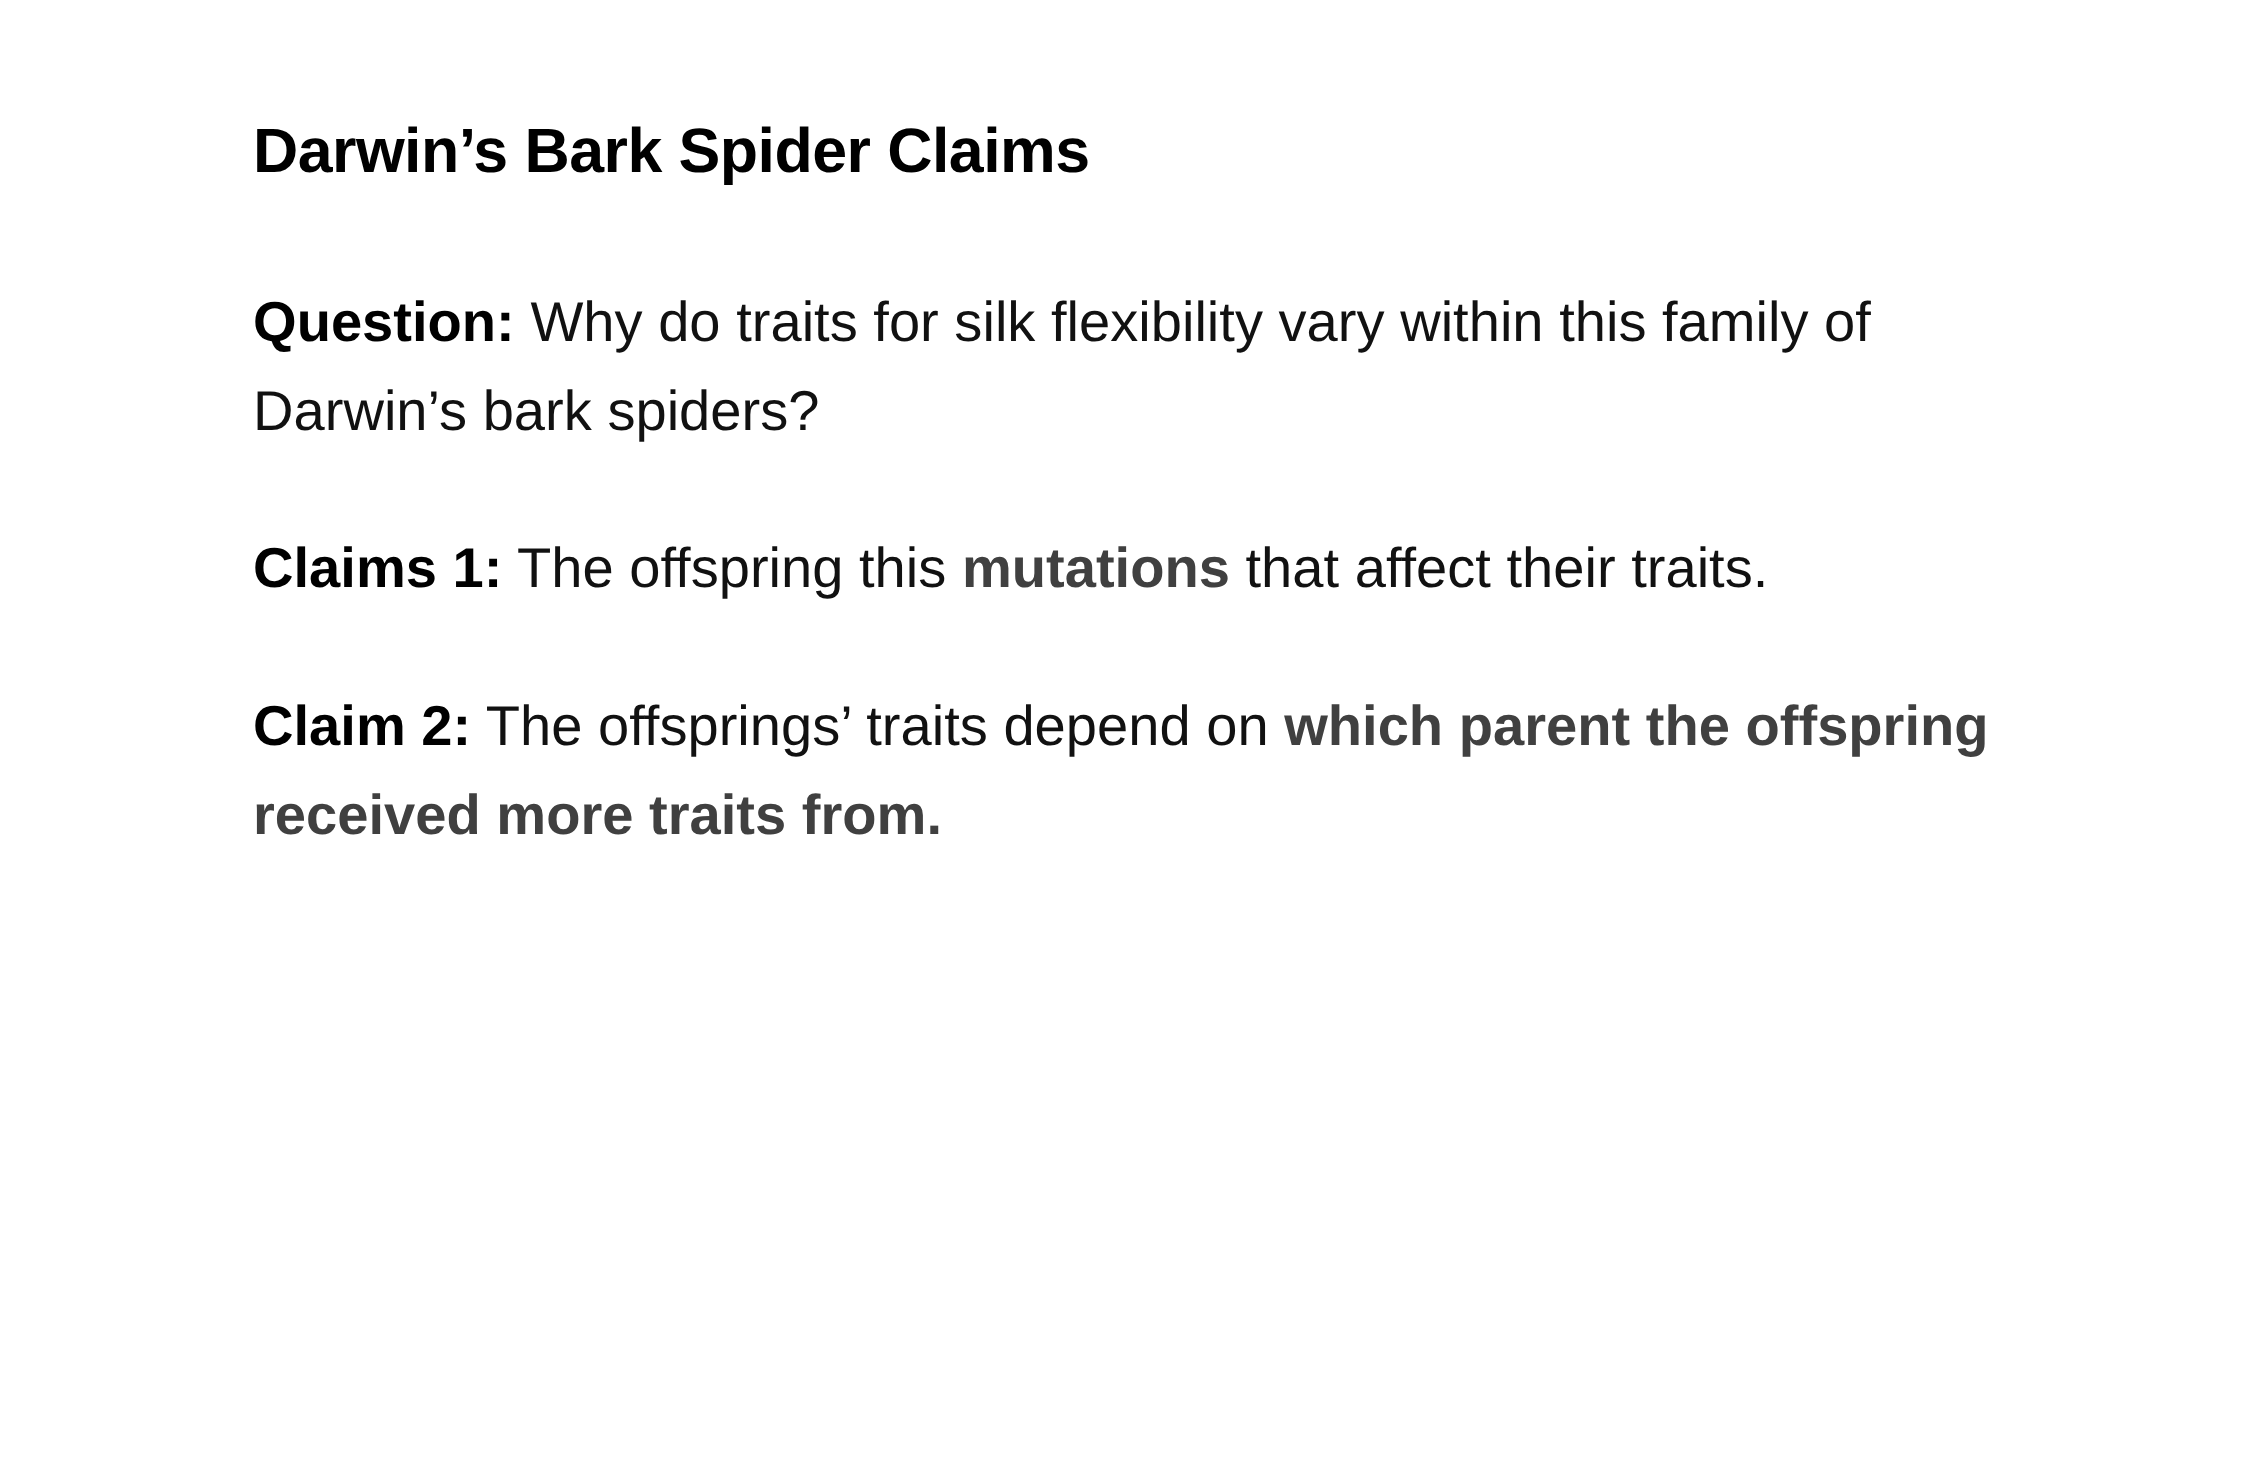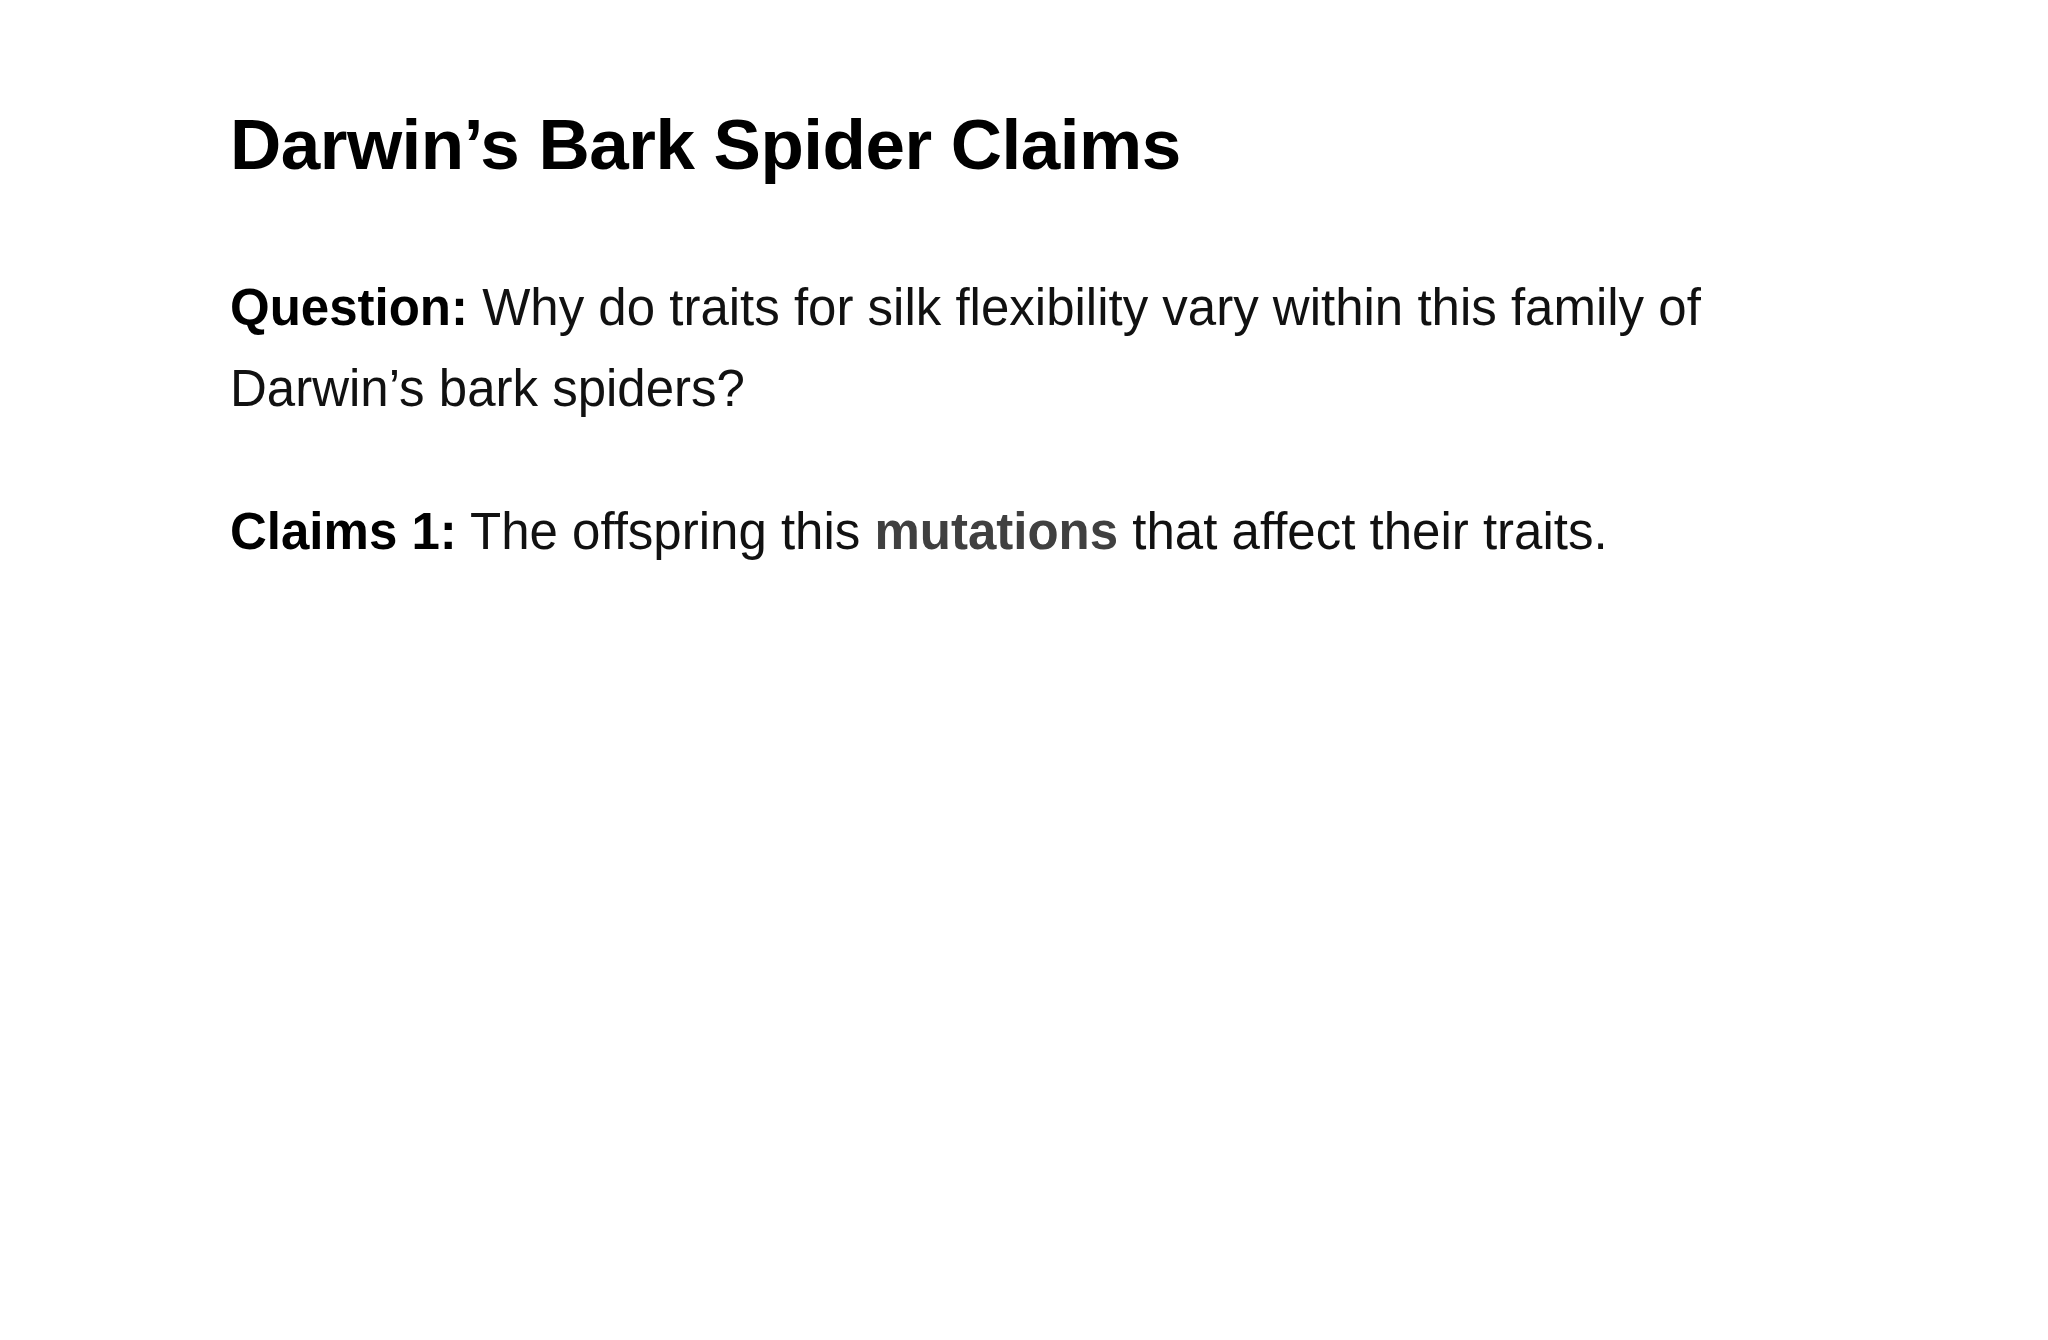--- a/index.html
+++ b/index.html
@@ -16,21 +16,21 @@
   }
   .slide {
     position: relative;
     width: 2048px;
     height: 1340px;
     background: #ffffff;
     box-sizing: border-box;
     padding: 0 178px 0 230px;
   }
   .page-title {
-    font-size: 71px;
+    font-size: 57px;
     font-weight: 700;
     letter-spacing: -0.5px;
     line-height: 1.05;
     margin: 0;
     padding-top: 108px;
     color: #000000;
   }
   .body-block {
     margin-top: 84px;
   }
@@ -67,16 +67,19 @@
   <div class="body-block">
 
     <p class="para">
       <span class="lead">Question:</span><span class="rest"> Why do traits for silk flexibility vary within this family of Darwin’s bark spiders?</span>
     </p>
 
     <p class="para">
       <span class="lead">Claims 1:</span><span class="rest"> The offspring this </span><span class="emph">mutations</span><span class="rest"> that affect their traits.</span>
     </p>
 
+    <p class="para">
+      <span class="lead">Claim 2:</span><span class="rest"> The offsprings’ traits depend on </span><span class="emph">which parent the offspring received more traits from.</span><span class="rest"></span>
+    </p>
 
 
   </div>
 </div>
 
 </body></html>

